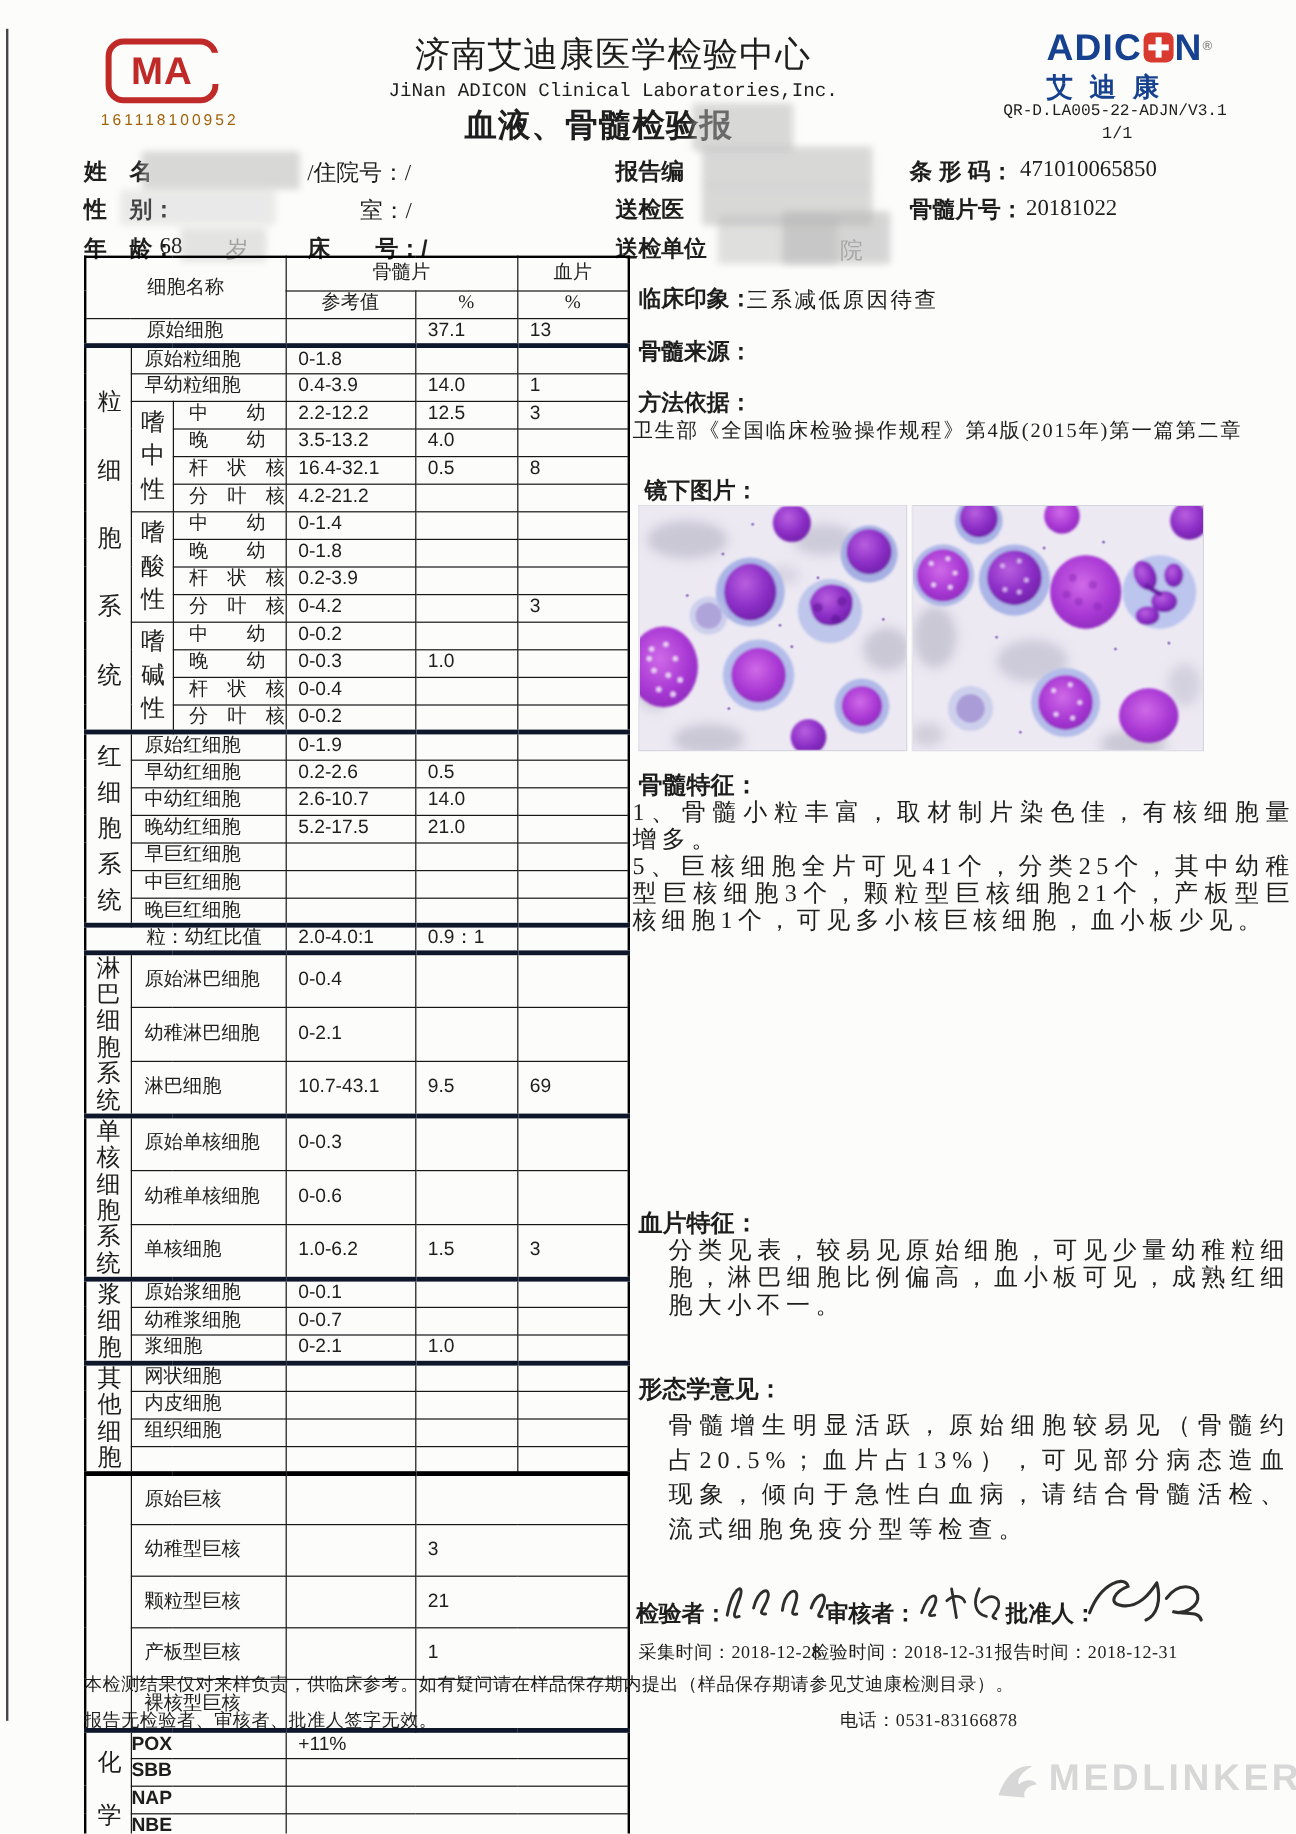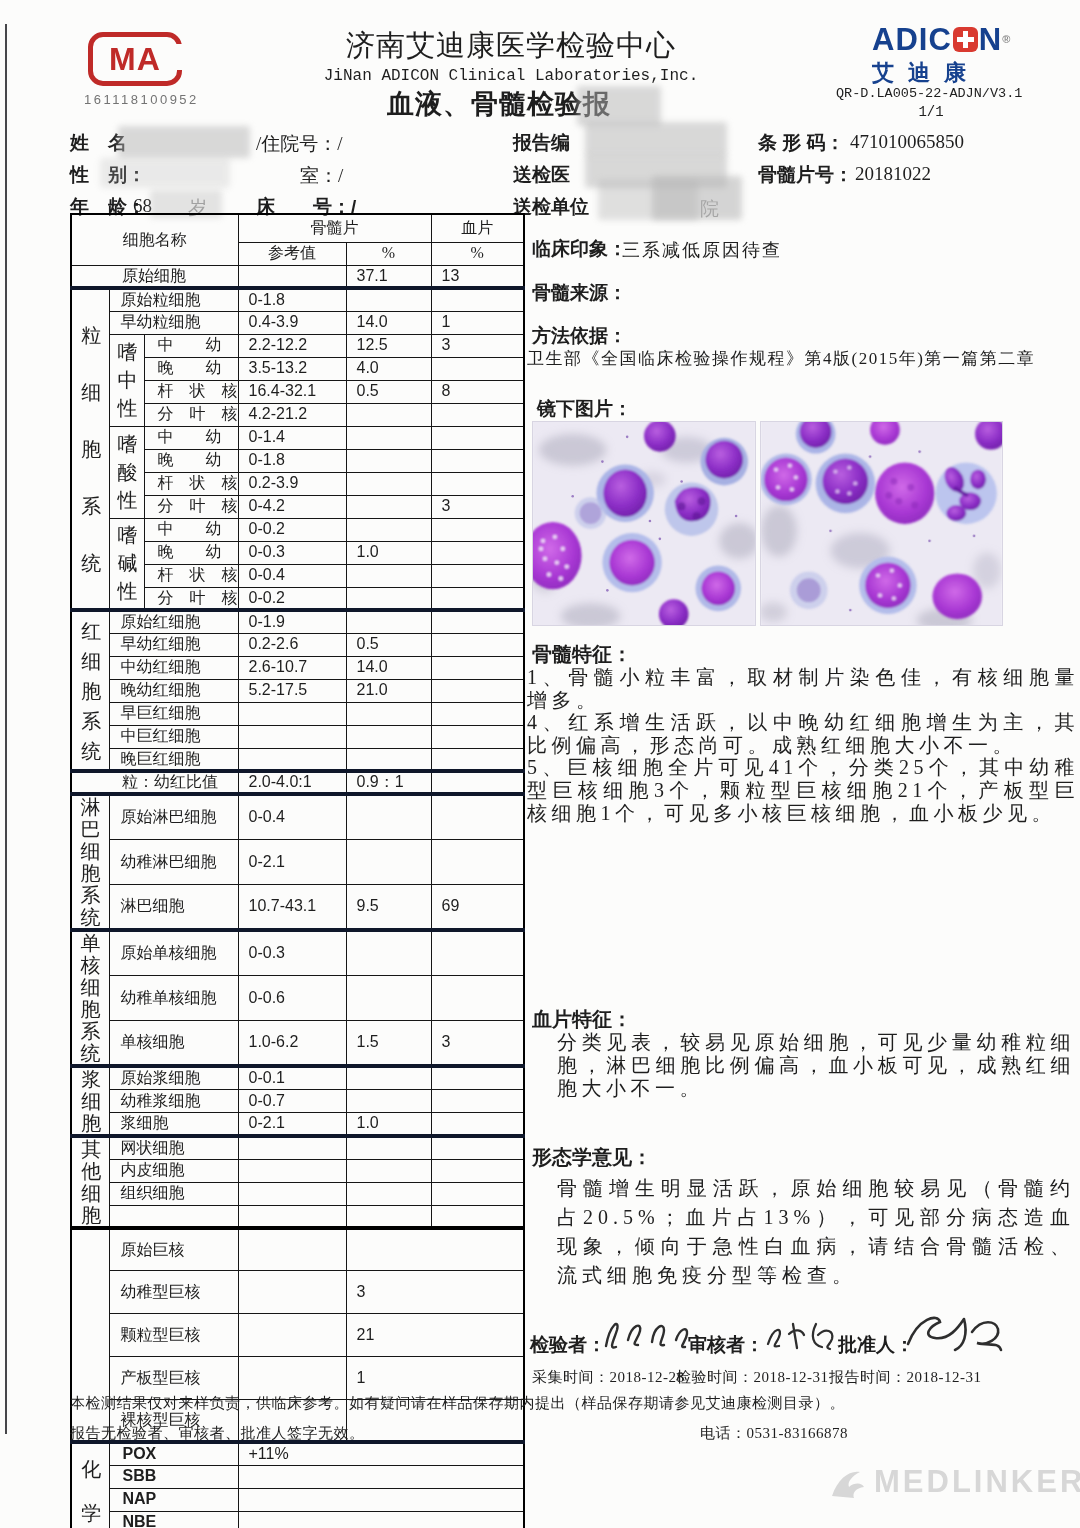--- a/index.html
+++ b/index.html
@@ -8,21 +8,21 @@
          font-family:"Liberation Serif","DejaVu Serif",serif; color:#1e1e1e; }
   .abs { position:absolute; }
   .edge { left:5px; top:24px; width:2px; height:1410px; background:#26262a; opacity:.85; }
 
   
   .cma { left:88px; top:32px; width:94px; height:54px; border:5px solid #bf2a28; border-radius:15px;
          color:#bf2a28; font-family:"Liberation Sans",sans-serif; font-weight:bold; font-size:32px;
          text-align:center; line-height:44px; letter-spacing:1px; }
   .cma-notch { left:176px; top:44px; width:10px; height:26px; background:#fcfcfb; }
   .cma-num { left:84px; top:92px; font-family:"Liberation Sans",sans-serif; font-size:13px;
-             color:#737373; letter-spacing:2.5px; }
+             color:#a16207; letter-spacing:2.5px; }
   .org-cn { left:316px; top:26px; width:390px; text-align:center; font-size:29px; letter-spacing:1px; }
   .org-en { left:316px; top:67px; width:390px; text-align:center;
             font-family:"Liberation Mono","DejaVu Sans Mono",monospace; font-size:16px; }
   .doc-title { left:387px; top:86px; font-size:27px; font-weight:bold; letter-spacing:1px; }
   .adicon { left:872px; top:24px; width:170px; }
   .adicon-row { display:flex; align-items:center; font-family:"Liberation Sans",sans-serif;
                 font-weight:bold; color:#16418e; font-size:31px; letter-spacing:1px; line-height:1; }
   .cross-box { width:25px; height:25px; background:#d93a30; border-radius:6px; position:relative; margin:0 1px; }
   .cross-box i { position:absolute; background:#fff; }
   .cross-v { left:10px; top:4px; width:5px; height:17px; }
@@ -54,21 +54,21 @@
   td.cn  { text-align:left; padding-left:11px; }
   td.cn2 { text-align:left; padding-left:13px; }
   td.val { text-align:left; padding-left:10px; font-family:"Liberation Sans","DejaVu Sans",sans-serif; font-size:15px; }
   td.g, td.sg { text-align:center; }
   .v { display:block; margin:0 auto; word-break:break-all; text-align:center; font-size:20px; }
   .w1 { width:18px; } .w2 { width:37px; }
   .lhG { line-height:57px; } .lhE { line-height:30px; } .lh3 { line-height:22px; }
   .lhS { line-height:28px; } .lhO { line-height:22px; } .lhM { line-height:35px;margin-left:35px; } .lhC { line-height:44px; }
   tr.s  td { border-top:4px solid #0f172a; }
   tr.s3 td { border-top:4px solid #000; }
-  td.chem { font-family:"Liberation Sans",sans-serif; font-weight:bold; font-size:15px; text-align:left; padding-left:13px; }
+  td.chem { font-family:"Liberation Sans",sans-serif; font-weight:bold; font-size:15px; text-align:left; }
   td.tight { font-size:14.5px; letter-spacing:-.5px; white-space:nowrap; padding-left:8px; text-align:left; }
 
   
   .rlabel { position:absolute; font-family:"Liberation Sans",sans-serif; font-weight:bold; font-size:19px; }
   .rtext  { position:absolute; }
   .method { left:527px; top:347px; width:550px; font-size:17px; line-height:23px; letter-spacing:1.5px; }
   .clinval { left:622px; top:238px; font-size:18px; letter-spacing:2px; }
   .bigtxt { font-size:20px; letter-spacing:4.5px; line-height:22.6px; text-align:justify; }
   .marrowf { left:527px; top:666px; width:552px; }
   .bloodf  { left:557px; top:1031px; width:518px; line-height:23px; }
@@ -621,21 +621,20 @@
       <circle cx="70" cy="110" r="1.3"></circle>
       <circle cx="215" cy="115" r="1.3"></circle>
       <circle cx="160" cy="30" r="1.3"></circle>
       <circle cx="90" cy="190" r="1.3"></circle>
     </g>
 </svg>
 
 <div class="rlabel" style="left:532px;top:641px;font-size:20px">骨髓特征：</div>
 <div class="rtext bigtxt marrowf">
   <div>1、骨髓小粒丰富，取材制片染色佳，有核细胞量增多。</div>
-  <div>4、红系增生活跃，以中晚幼红细胞增生为主，其比例偏高，形态尚可。成熟红细胞大小不一。</div>
   <div>5、巨核细胞全片可见41个，分类25个，其中幼稚型巨核细胞3个，颗粒型巨核细胞21个，产板型巨核细胞1个，可见多小核巨核细胞，血小板少见。</div>
 </div>
 
 <div class="rlabel" style="left:532px;top:1006px;font-size:20px">血片特征：</div>
 <div class="rtext bigtxt bloodf">分类见表，较易见原始细胞，可见少量幼稚粒细胞，淋巴细胞比例偏高，血小板可见，成熟红细胞大小不一。</div>
 
 <div class="rlabel" style="left:532px;top:1144px;font-size:20px">形态学意见：</div>
 <div class="rtext bigtxt morph">骨髓增生明显活跃，原始细胞较易见（骨髓约占20.5%；血片占13%），可见部分病态造血现象，倾向于急性白血病，请结合骨髓活检、流式细胞免疫分型等检查。</div>
 
 <div class="rlabel" style="left:530px;top:1332px">检验者：</div>

